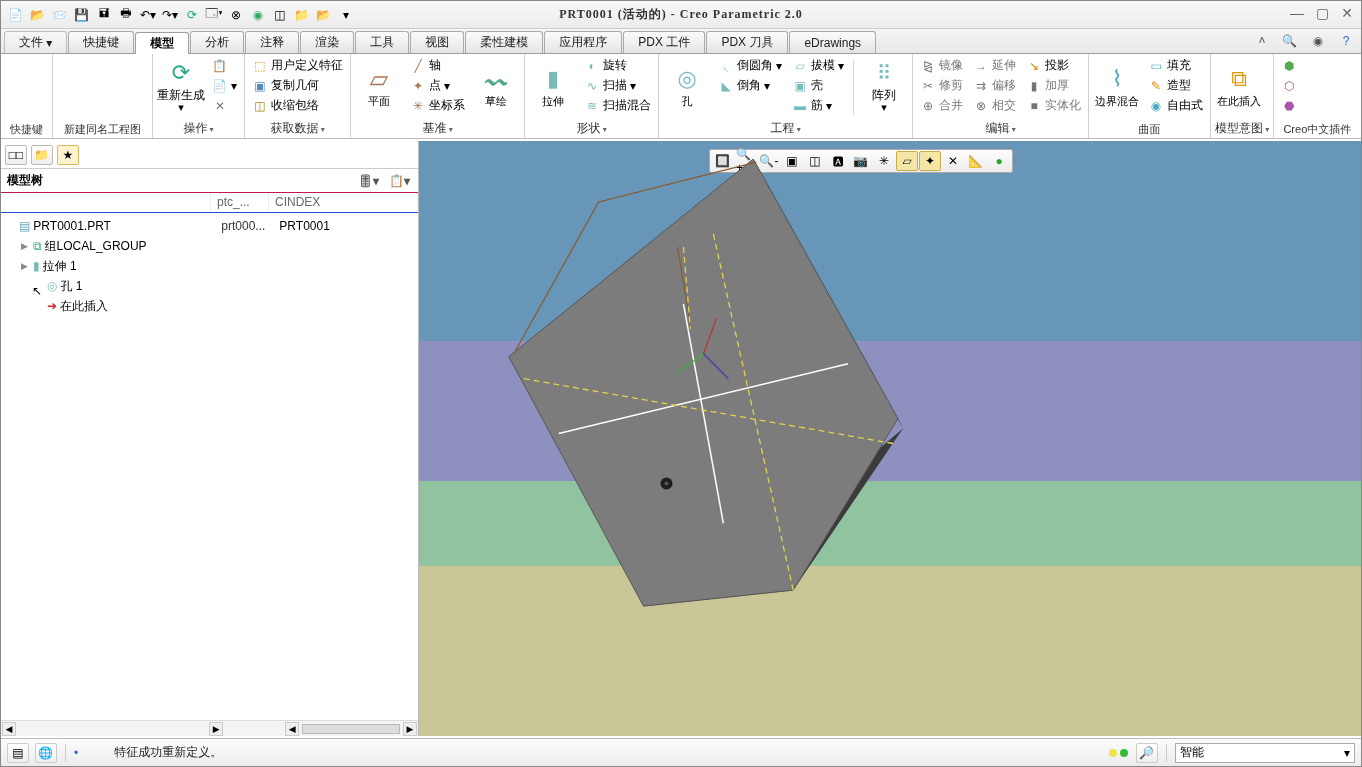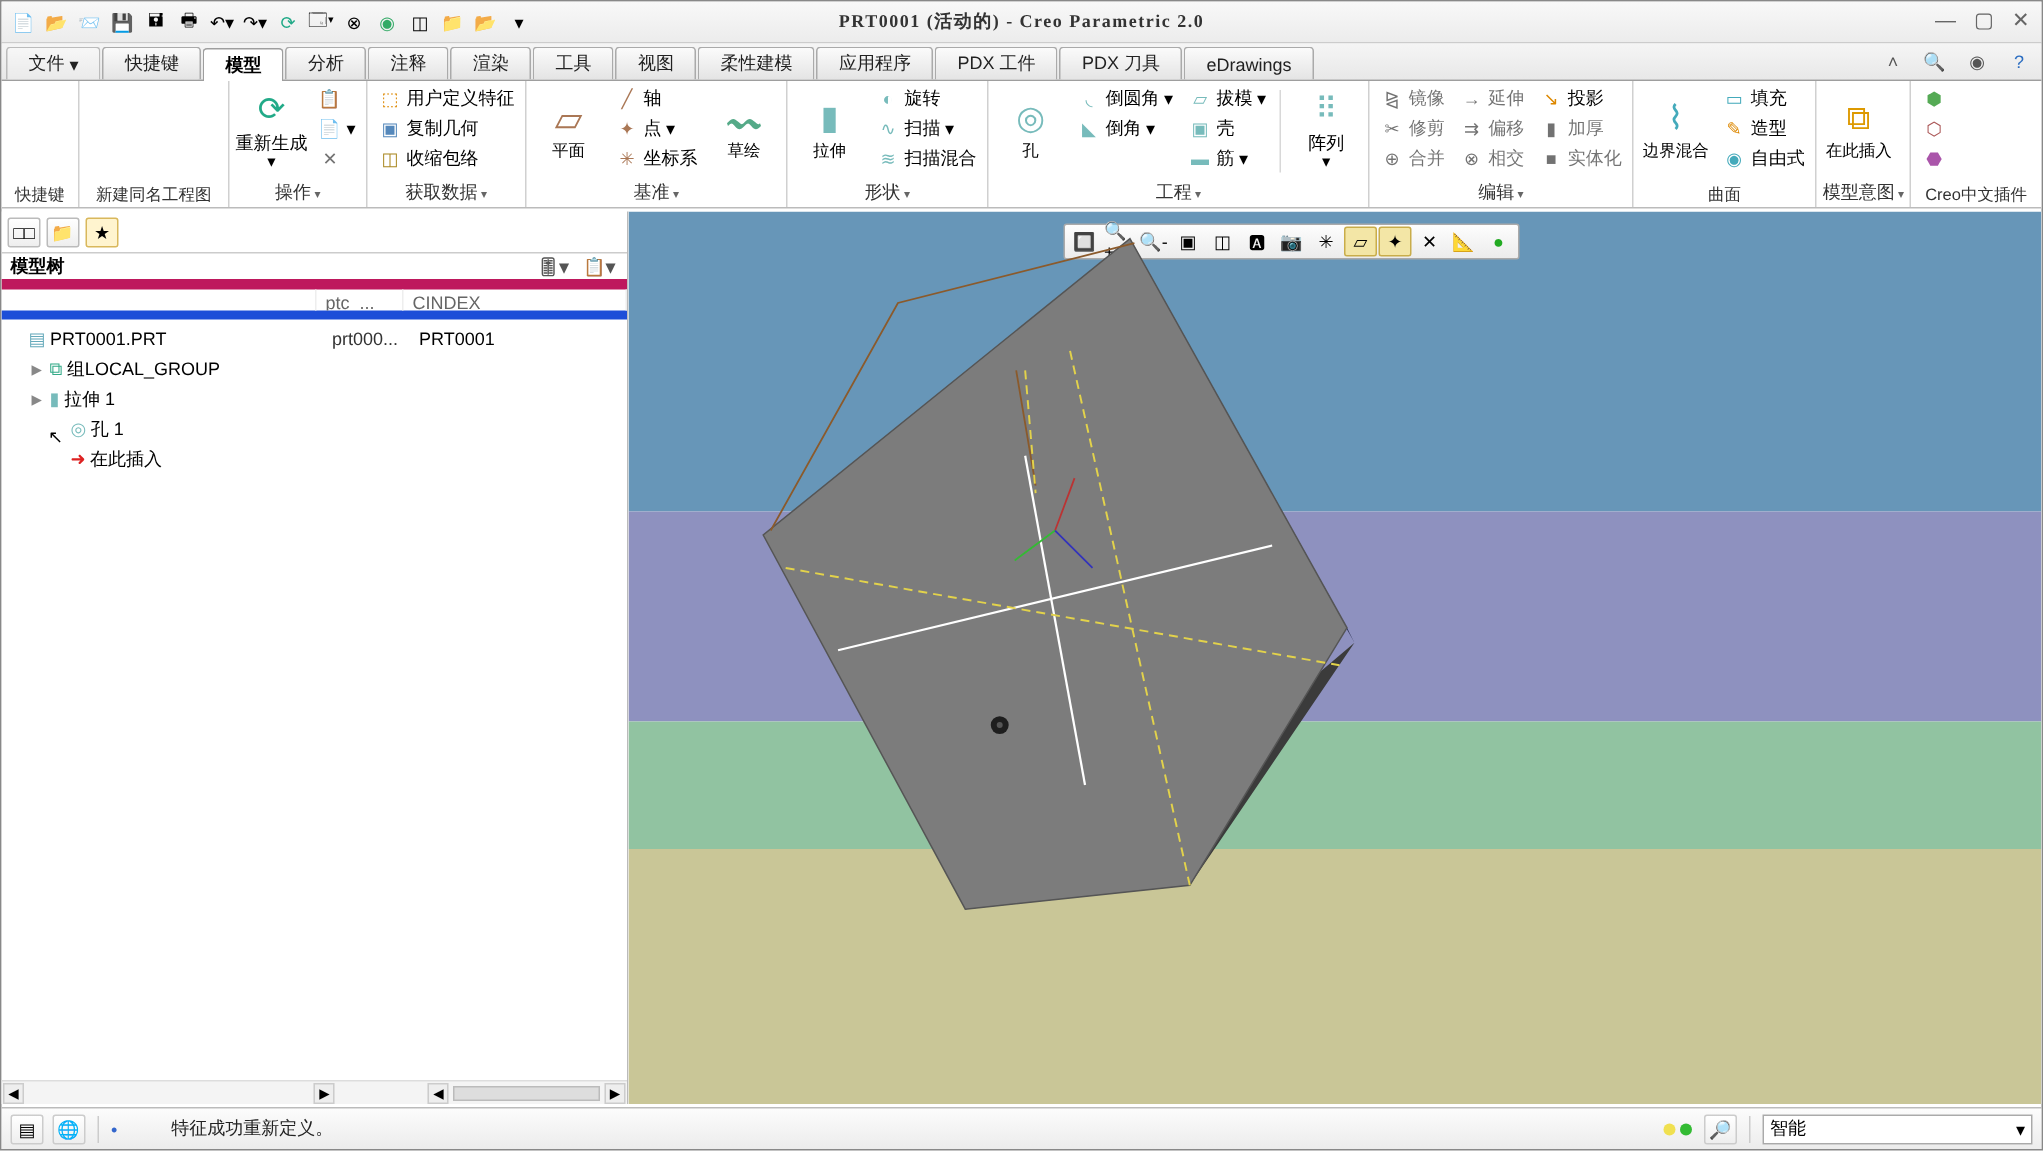--- a/index.html
+++ b/index.html
@@ -31,24 +31,24 @@
 .sm-btn{ display:flex; align-items:center; gap:3px; height:19px; padding:0 3px; cursor:pointer; border-radius:2px; white-space:nowrap;}
 .sm-btn .si{ width:16px; height:16px; display:flex; align-items:center; justify-content:center;}
 .sm-btn.disabled{ opacity:.55; cursor:default;}
 .sep-v{ width:1px; background:#d8d8d8; height:55px; align-self:center; margin:0 2px;}
 
 .work { position:absolute; top:140px; left:0; right:0; bottom:30px; display:flex;}
 .tree-panel { width:418px; border-right:1px solid #bbb; display:flex; flex-direction:column; background:#fff;}
 .tree-tabs { height:28px; border-bottom:1px solid #ccc; display:flex; align-items:center; padding:3px 4px; gap:4px;}
 .tree-tab-btn{ width:22px; height:20px; border:1px solid #bbb; background:linear-gradient(#fff,#eee); border-radius:2px; display:flex; align-items:center; justify-content:center; cursor:pointer;}
 .tree-tab-btn.active{ background:#fff4cf; border-color:#d9b85c;}
-.tree-head { height:24px; display:flex; align-items:center; justify-content:space-between; padding:0 6px; border-bottom:7px solid #be185d; font-weight:bold;}
+.tree-head { height:24px; display:flex; align-items:center; justify-content:space-between; padding:0 6px; border-bottom:1px solid #be185d; font-weight:bold;}
 .tree-head-right{display:flex; gap:6px;}
 .tree-head-right span{cursor:pointer; color:#555; padding:1px 2px;}
-.tree-cols{ height:20px; display:flex; border-bottom:6px solid #1d4ed8; color:#666; }
+.tree-cols{ height:20px; display:flex; border-bottom:1px solid #1d4ed8; color:#666; }
 .tree-cols div{padding:2px 6px; border-right:1px solid #eee; overflow:hidden;}
 .tc1{width:210px;} .tc2{width:58px;} .tc3{flex:1;}
 .tree-body{ flex:1; overflow:auto; padding:3px 2px;}
 .tree-row{ display:flex; align-items:center; height:20px; white-space:nowrap; cursor:default;}
 .tree-row.r1{padding-left:4px;}
 .tree-row.r2{padding-left:18px;}
 .tree-row.r3{padding-left:32px;}
 .tree-row .exp{width:10px; color:#888; font-size:9px; margin-right:2px; cursor:pointer;}
 .tree-row .ti{margin-right:3px;}
 .tree-row .tc1v{width:188px; overflow:hidden;}

